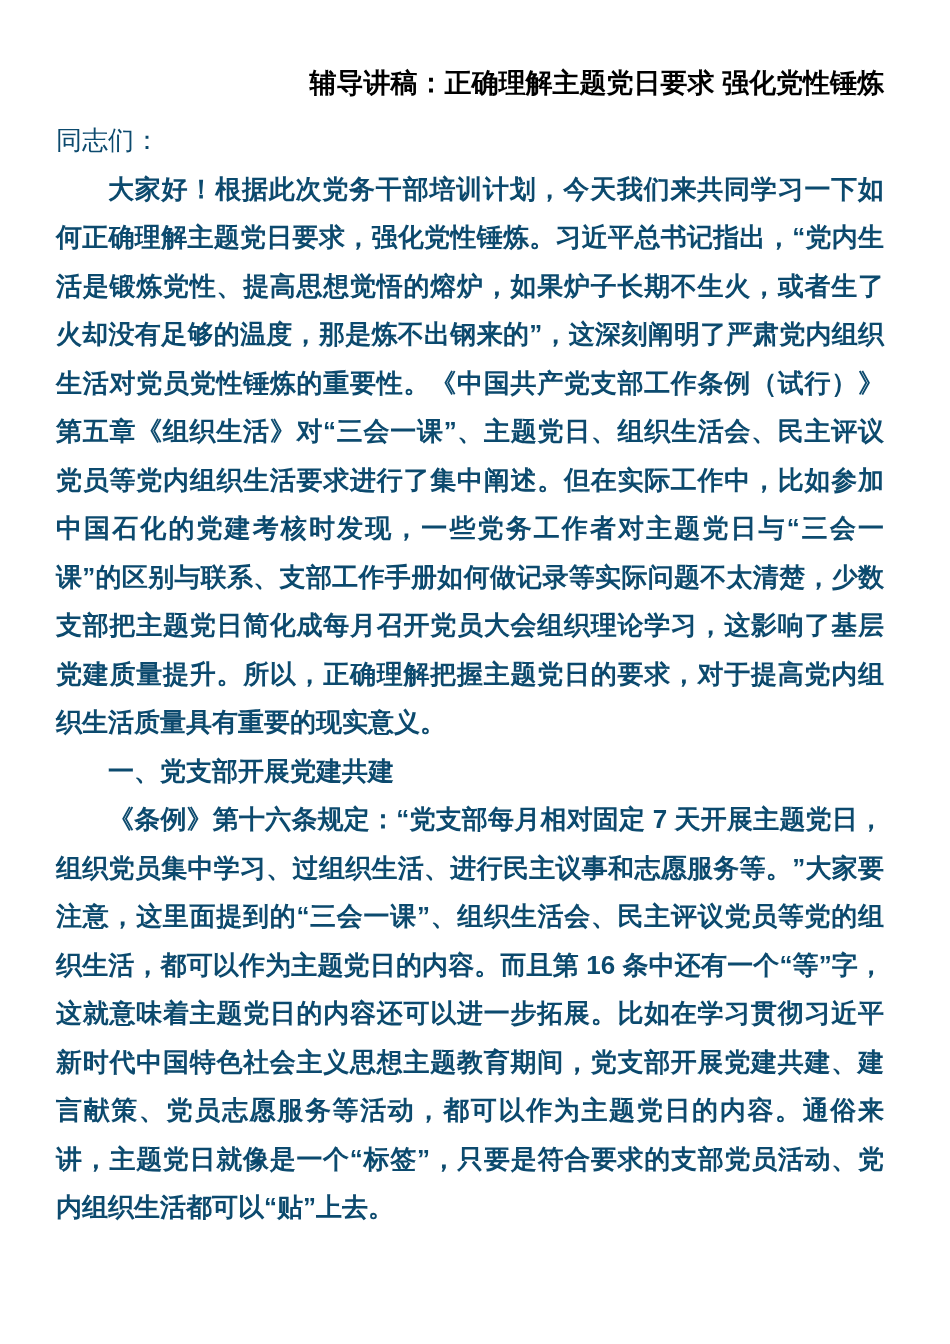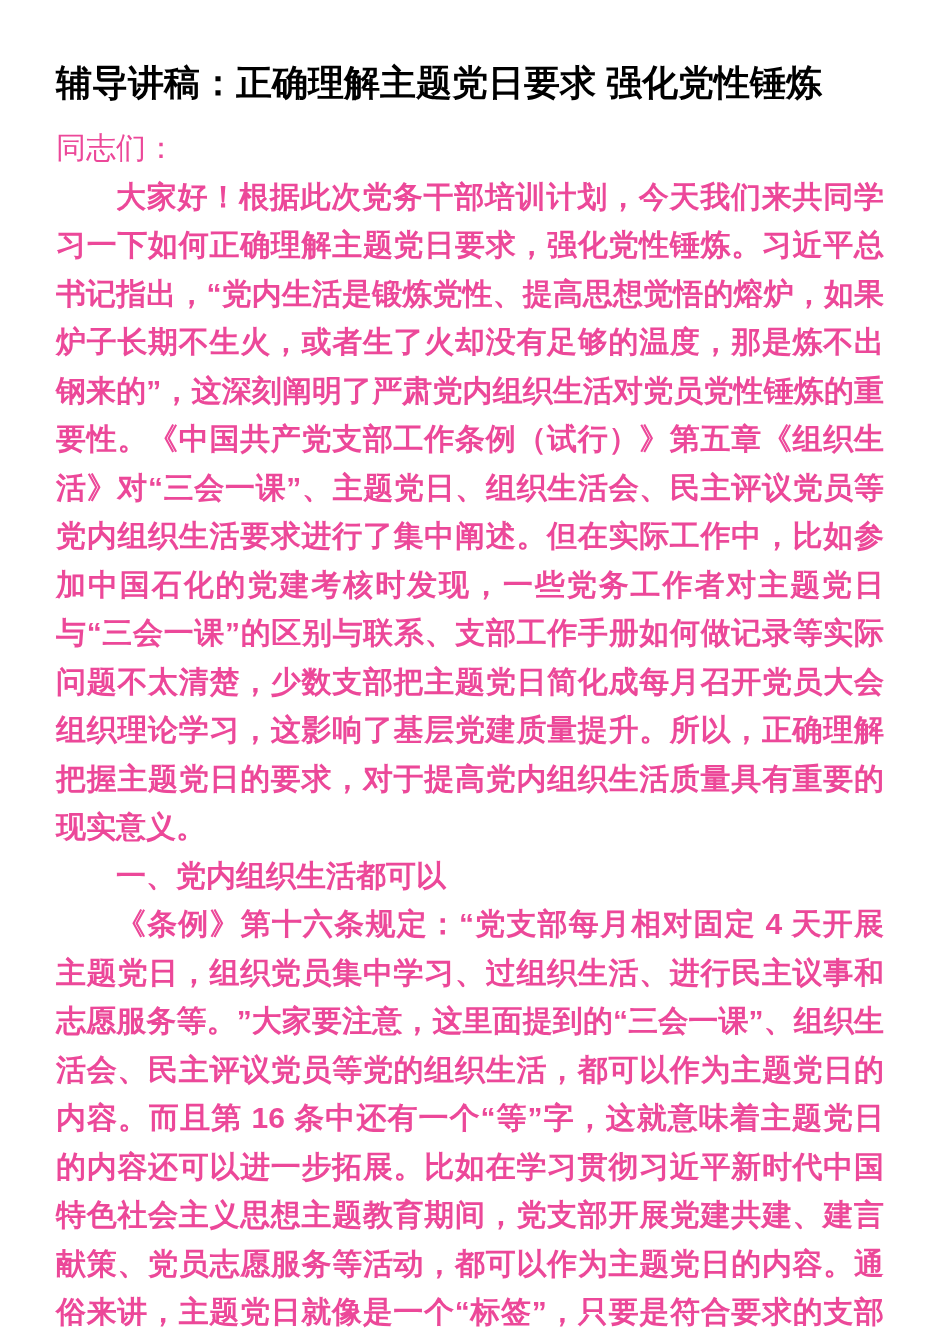--- a/index.html
+++ b/index.html
@@ -11,46 +11,46 @@
     font-family: "Liberation Sans", sans-serif;
   }
   .doc-page {
     width: 950px;
     height: 1344px;
     background: #ffffff;
     color: #000000;
     padding: 60px 66px 0 56px;
   }
   .doc-title {
-    font-size: 36px;
+    font-size: 27px;
     font-weight: 700;
     line-height: 46px;
-    text-align: left;
+    text-align: right;
     color: #000000;
-    margin-bottom: 18px;
+    margin-bottom: 10px;
   }
   .doc-body p {
-    font-size: 30px;
+    font-size: 26px;
     line-height: 48.5px;
     text-align: justify;
     text-justify: inter-character;
-    color: #ec4899;
+    color: #0c4a6e;
     word-break: break-all;
   }
   .indent-2em { text-indent: 2em; font-weight: bold; }
   .no-indent  { text-indent: 0; }
 </style>
 </head>
 <body>
 
 <div class="doc-page">
   <h1 class="doc-title">辅导讲稿：正确理解主题党日要求 强化党性锤炼</h1>
 
   <div class="doc-body">
     <p class="no-indent">同志们：</p>
 
     <p class="indent-2em">大家好！根据此次党务干部培训计划，今天我们来共同学习一下如何正确理解主题党日要求，强化党性锤炼。习近平总书记指出，“党内生活是锻炼党性、提高思想觉悟的熔炉，如果炉子长期不生火，或者生了火却没有足够的温度，那是炼不出钢来的”，这深刻阐明了严肃党内组织生活对党员党性锤炼的重要性。《中国共产党支部工作条例（试行）》第五章《组织生活》对“三会一课”、主题党日、组织生活会、民主评议党员等党内组织生活要求进行了集中阐述。但在实际工作中，比如参加中国石化的党建考核时发现，一些党务工作者对主题党日与“三会一课”的区别与联系、支部工作手册如何做记录等实际问题不太清楚，少数支部把主题党日简化成每月召开党员大会组织理论学习，这影响了基层党建质量提升。所以，正确理解把握主题党日的要求，对于提高党内组织生活质量具有重要的现实意义。</p>
 
-    <p class="indent-2em">一、党内组织生活都可以</p>
+    <p class="indent-2em">一、党支部开展党建共建</p>
 
-    <p class="indent-2em">《条例》第十六条规定：“党支部每月相对固定 4 天开展主题党日，组织党员集中学习、过组织生活、进行民主议事和志愿服务等。”大家要注意，这里面提到的“三会一课”、组织生活会、民主评议党员等党的组织生活，都可以作为主题党日的内容。而且第 16 条中还有一个“等”字，这就意味着主题党日的内容还可以进一步拓展。比如在学习贯彻习近平新时代中国特色社会主义思想主题教育期间，党支部开展党建共建、建言献策、党员志愿服务等活动，都可以作为主题党日的内容。通俗来讲，主题党日就像是一个“标签”，只要是符合要求的支部党员活动、党内组织生活都可以“贴”上去。</p>
+    <p class="indent-2em">《条例》第十六条规定：“党支部每月相对固定 7 天开展主题党日，组织党员集中学习、过组织生活、进行民主议事和志愿服务等。”大家要注意，这里面提到的“三会一课”、组织生活会、民主评议党员等党的组织生活，都可以作为主题党日的内容。而且第 16 条中还有一个“等”字，这就意味着主题党日的内容还可以进一步拓展。比如在学习贯彻习近平新时代中国特色社会主义思想主题教育期间，党支部开展党建共建、建言献策、党员志愿服务等活动，都可以作为主题党日的内容。通俗来讲，主题党日就像是一个“标签”，只要是符合要求的支部党员活动、党内组织生活都可以“贴”上去。</p>
   </div>
 </div>
 
 </body></html>

